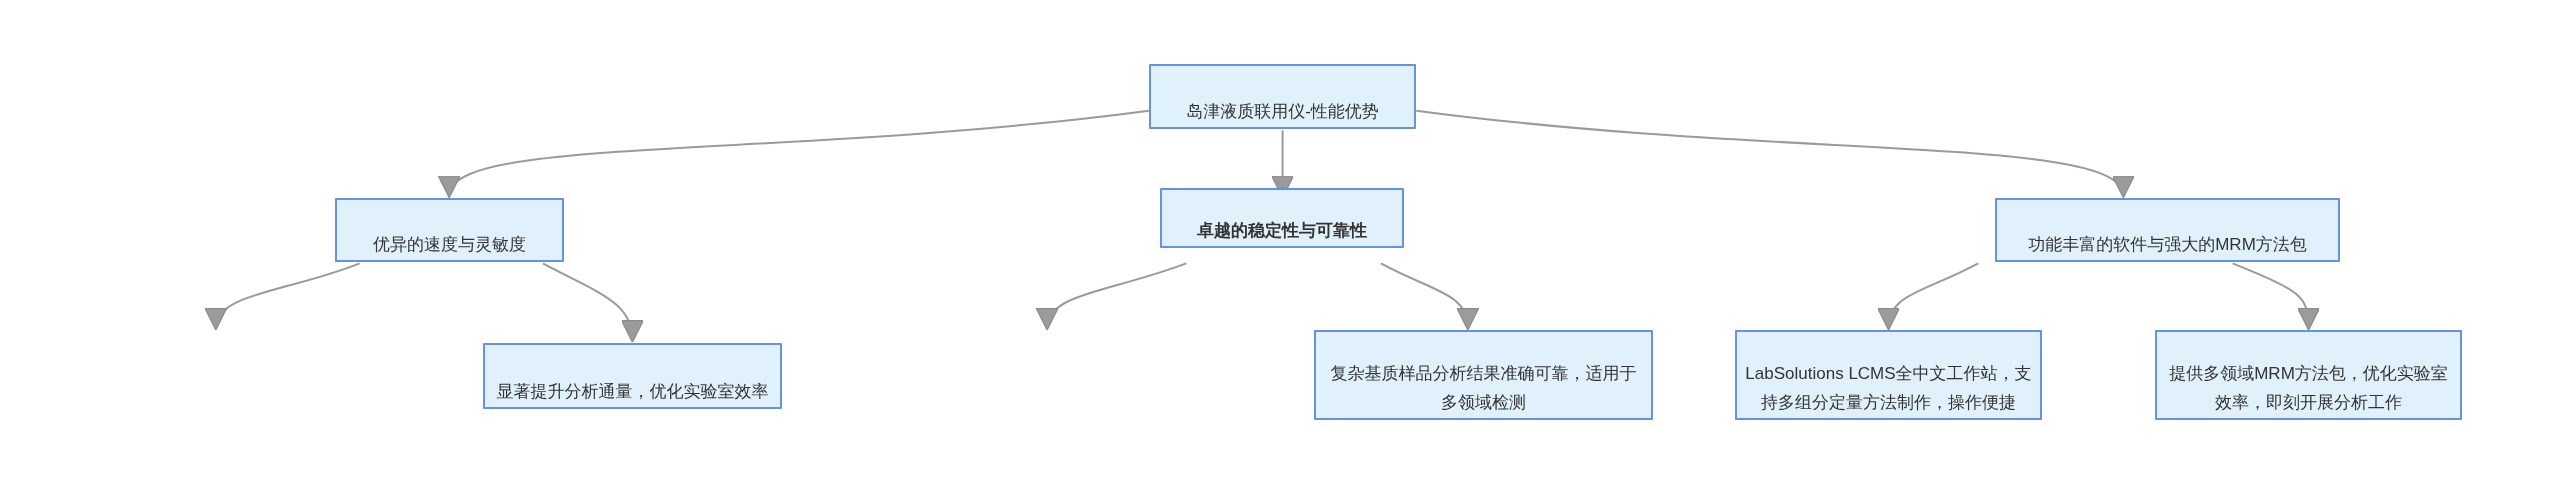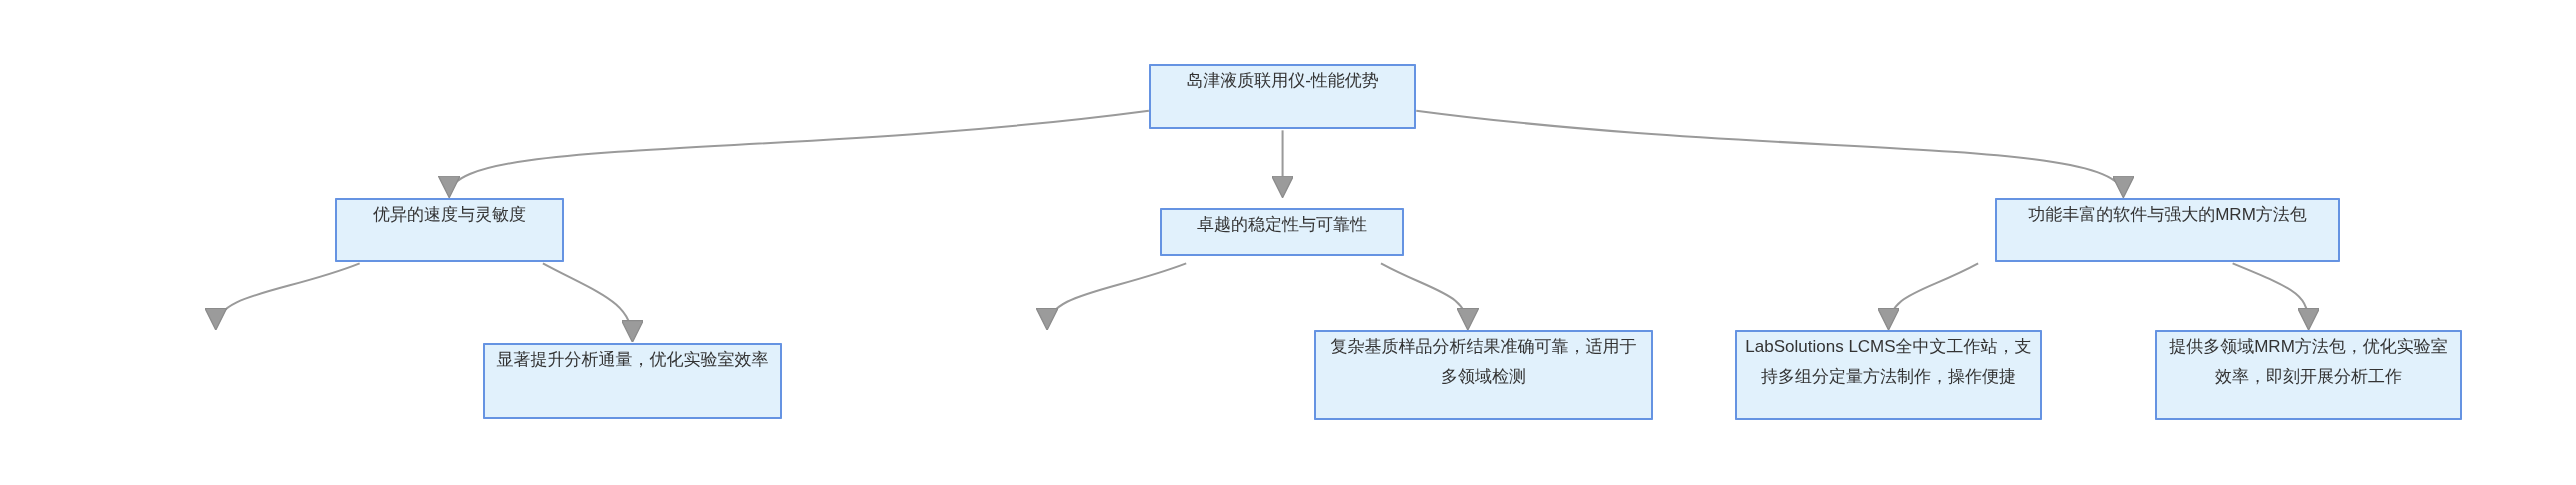--- a/index.html
+++ b/index.html
@@ -19,21 +19,21 @@
   .node{
     position:absolute;
     box-sizing:border-box;
     background:var(--node-fill);
     border:2px solid var(--node-border);
     border-radius:0.7px;
     color:var(--text);
     font-size:17px;
     line-height:1.75;
     display:flex;
-    align-items:flex-start;
+    align-items:flex-end;
     justify-content:center;
     text-align:center;
     padding:0 9.5px;
   }
   .node .lbl{display:block;width:100%;}
 </style>
 </head>
 <body>
 
 <div id="canvas">
@@ -60,30 +60,30 @@
   </svg>
 
   <div class="node" style="left:1149px;top:64px;width:267px;height:65px;">
     <span class="lbl">岛津液质联用仪-性能优势</span>
   </div>
 
   <div class="node" style="left:335px;top:198px;width:229px;height:64px;">
     <span class="lbl">优异的速度与灵敏度</span>
   </div>
 
-  <div class="node" style="left:1160px;top:208px;width:244px;height:48px;">
+  <div class="node" style="left:1160px;top:188px;width:244px;height:60px;font-weight:bold;">
     <span class="lbl">卓越的稳定性与可靠性</span>
   </div>
 
   <div class="node" style="left:1951px;top:198px;width:345px;height:64px;margin-left:44px;">
     <span class="lbl">功能丰富的软件与强大的MRM方法包</span>
   </div>
 
 
-  <div class="node" style="left:483px;top:343px;width:299px;height:76px;font-family:Liberation Serif, serif;">
+  <div class="node" style="left:483px;top:343px;width:299px;height:66px;font-family:Liberation Serif, serif;">
     <span class="lbl">显著提升分析通量，优化实验室效率</span>
   </div>
 
 
   <div class="node" style="left:1314px;top:330px;width:339px;height:90px;">
     <span class="lbl">复杂基质样品分析结果准确可靠，适用于多领域检测</span>
   </div>
 
   <div class="node" style="left:1735px;top:330px;width:307px;height:90px;padding:0 4.1px;">
     <span class="lbl">LabSolutions LCMS全中文工作站，支持多组分定量方法制作，操作便捷</span>

